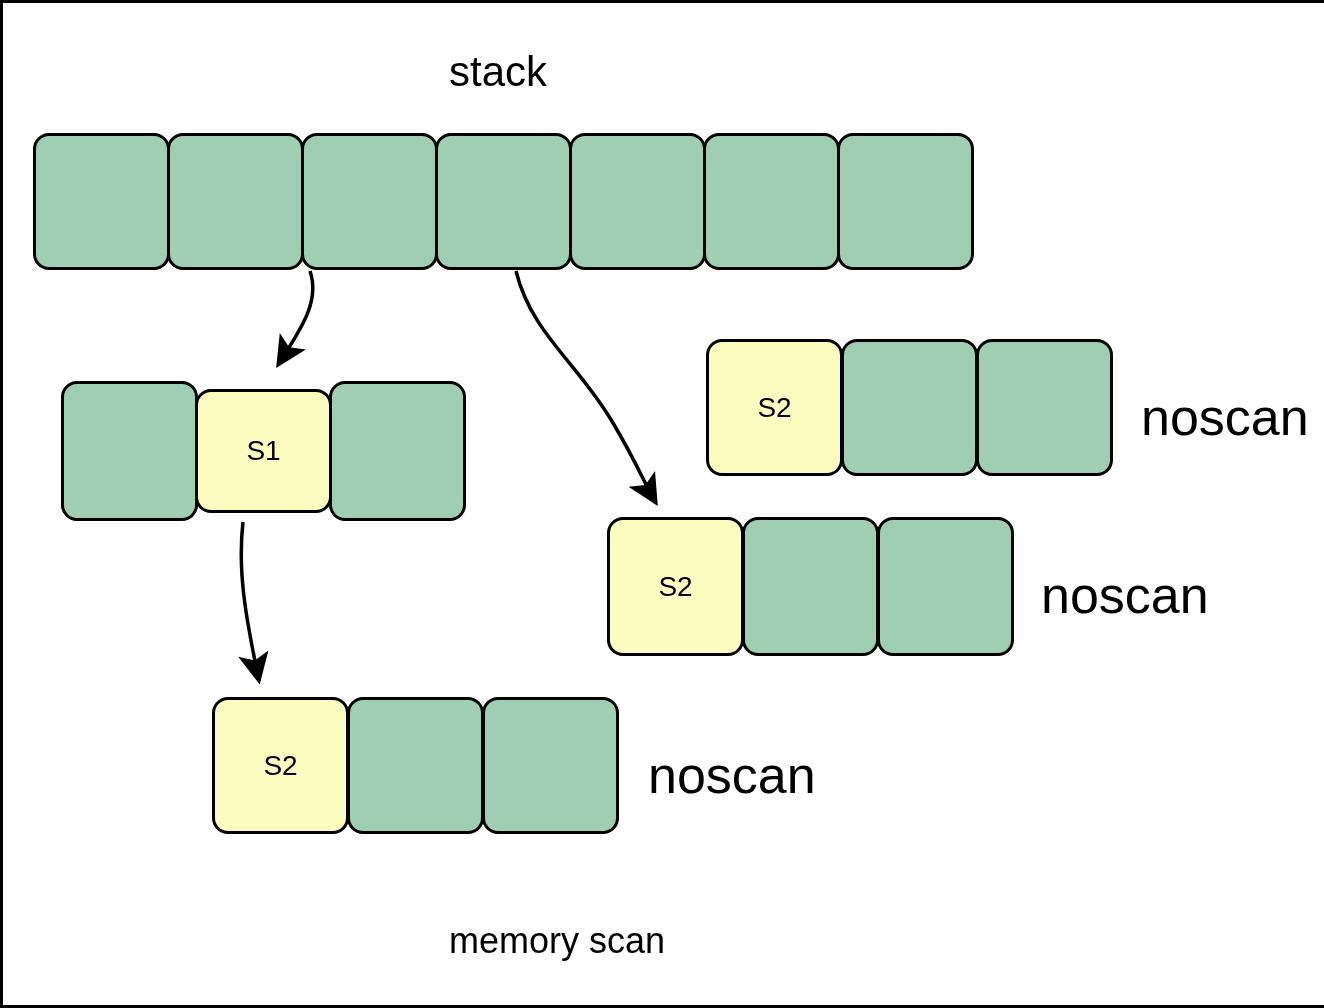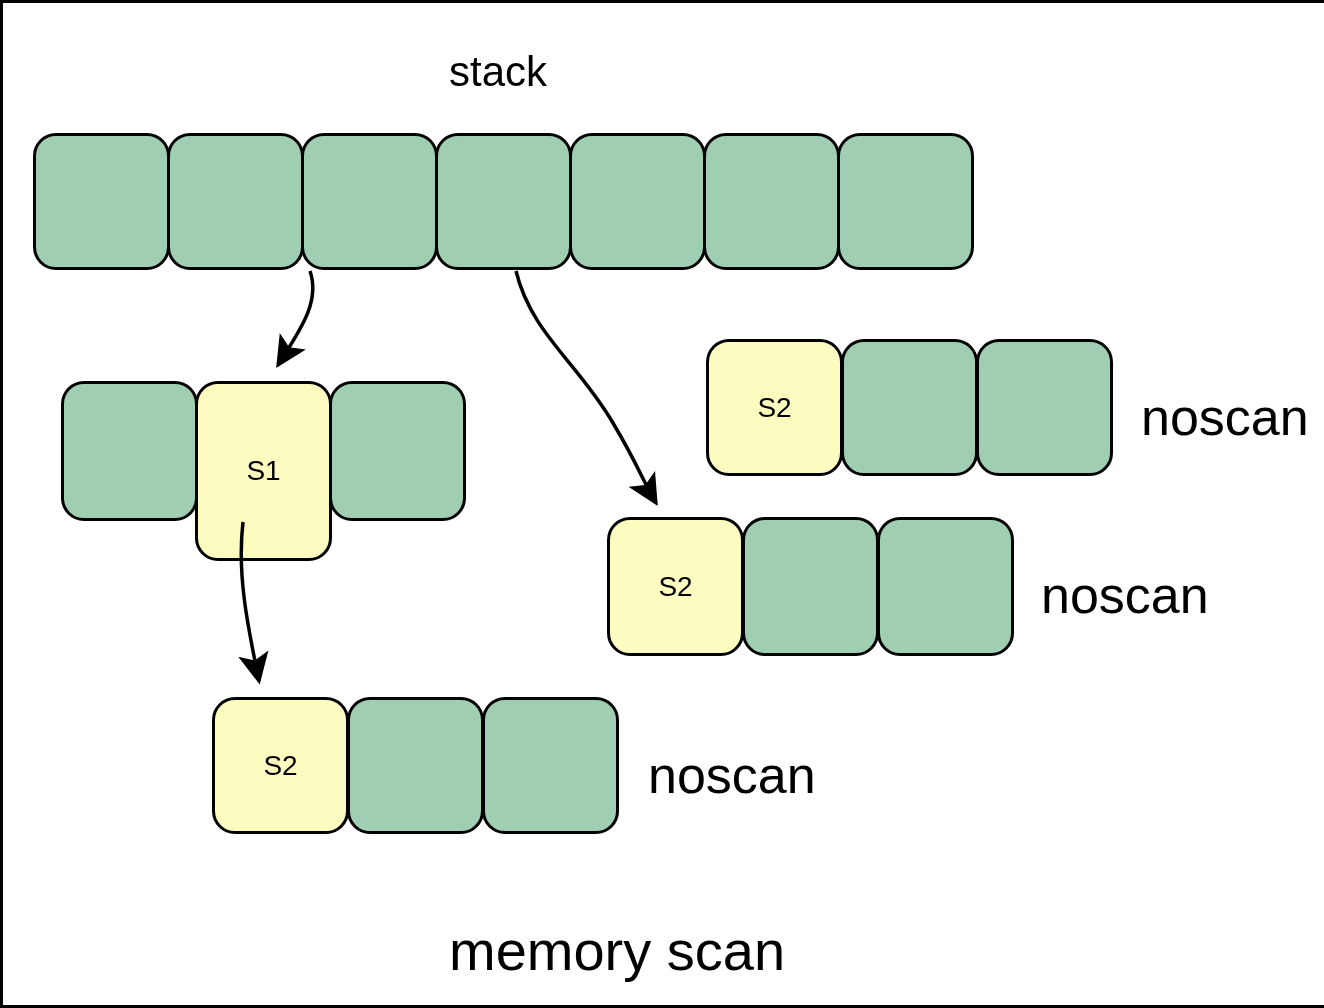--- a/index.html
+++ b/index.html
@@ -18,21 +18,21 @@
     overflow: hidden;
     border-left: 3px solid #000000;
     border-top: 3px solid #000000;
     border-bottom: 3px solid #000000;
     box-sizing: border-box;
   }
   .cell {
     position: absolute;
     box-sizing: border-box;
     border: 3px solid #000000;
-    border-radius: 23px;
+    border-radius: 16px;
     display: flex;
     align-items: center;
     justify-content: center;
     font-family: "Liberation Sans", sans-serif;
     font-size: 28px;
     color: #000000;
     line-height: 1;
   }
   .cell.green { background: #a0ceb3; }
   .cell.yellow { background: #fcfcc0; }
@@ -43,21 +43,21 @@
     white-space: nowrap;
     line-height: 1;
   }
   .label.title {
     font-size: 42px;
   }
   .label.side {
     font-size: 52px;
   }
   .label.footer {
-    font-size: 56px;
+    font-size: 36px;
     text-align: center;
   }
   svg.arrows {
     position: absolute;
     left: 0;
     top: 0;
     width: 1324px;
     height: 1008px;
     pointer-events: none;
   }
@@ -87,21 +87,21 @@
   <div class="cell green" style="left:700px; top:130px; width:137px; height:137px;">
     <span></span>
   </div>
   <div class="cell green" style="left:834px; top:130px; width:137px; height:137px;">
     <span></span>
   </div>
 
   <div class="cell green" style="left:58px; top:378px; width:137px; height:140px;">
     <span></span>
   </div>
-  <div class="cell yellow" style="left:192px; top:378px; width:137px; height:180px;align-items:center;">
+  <div class="cell yellow" style="left:192px; top:386px; width:137px; height:124px;align-items:center;">
     <span>S1</span>
   </div>
   <div class="cell green" style="left:326px; top:378px; width:137px; height:140px;">
     <span></span>
   </div>
 
   <div class="cell yellow" style="left:703px; top:336px; width:137px; height:137px;">
     <span>S2</span>
   </div>
   <div class="cell green" style="left:838px; top:336px; width:137px; height:137px;">

